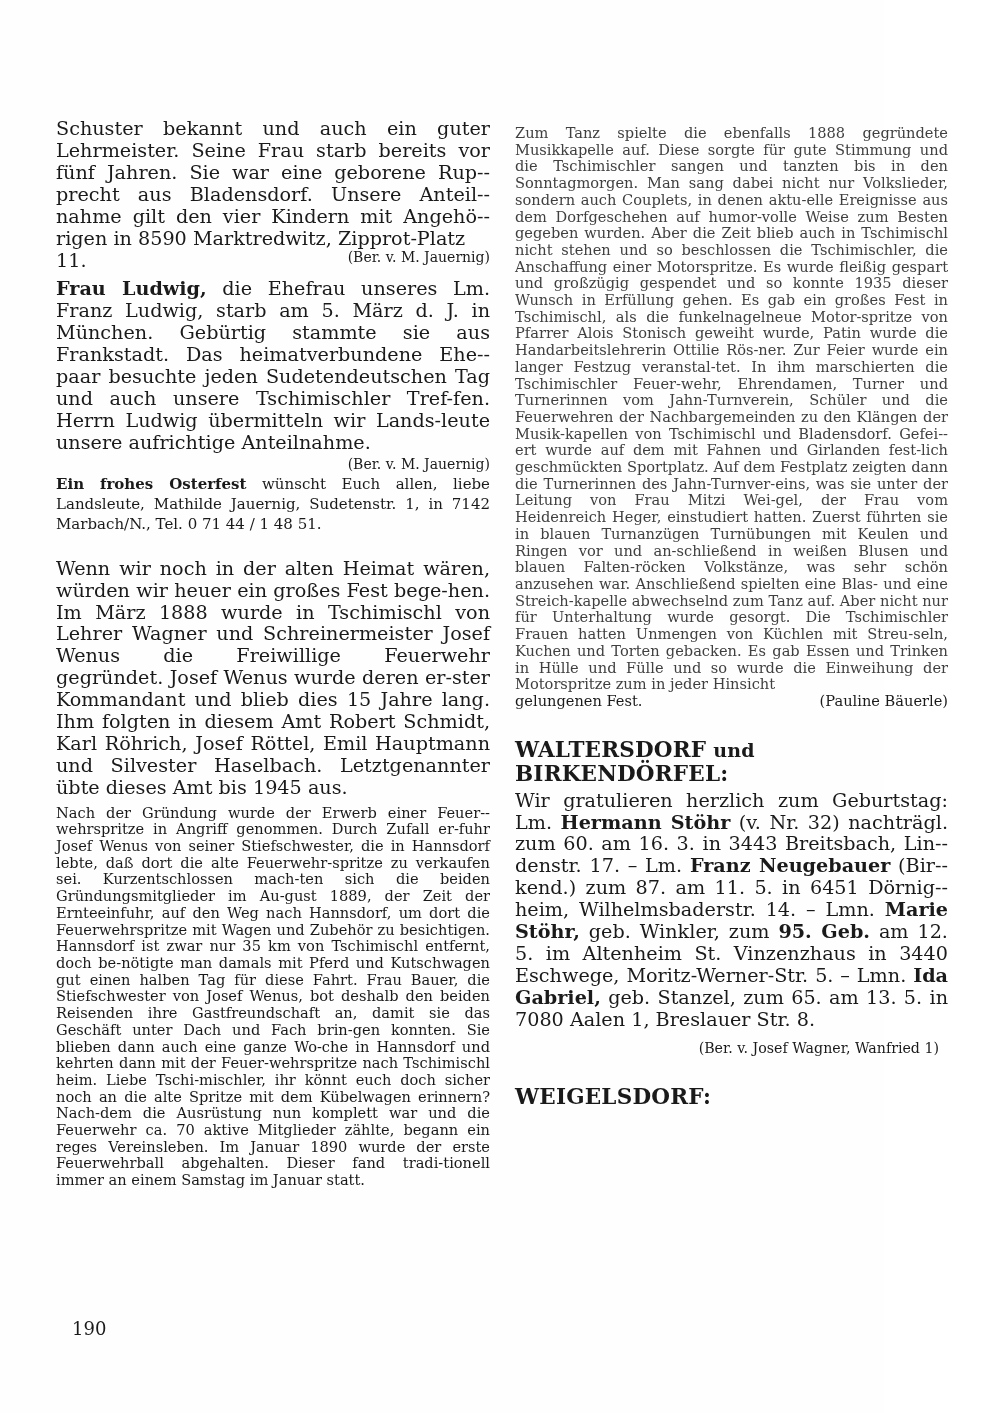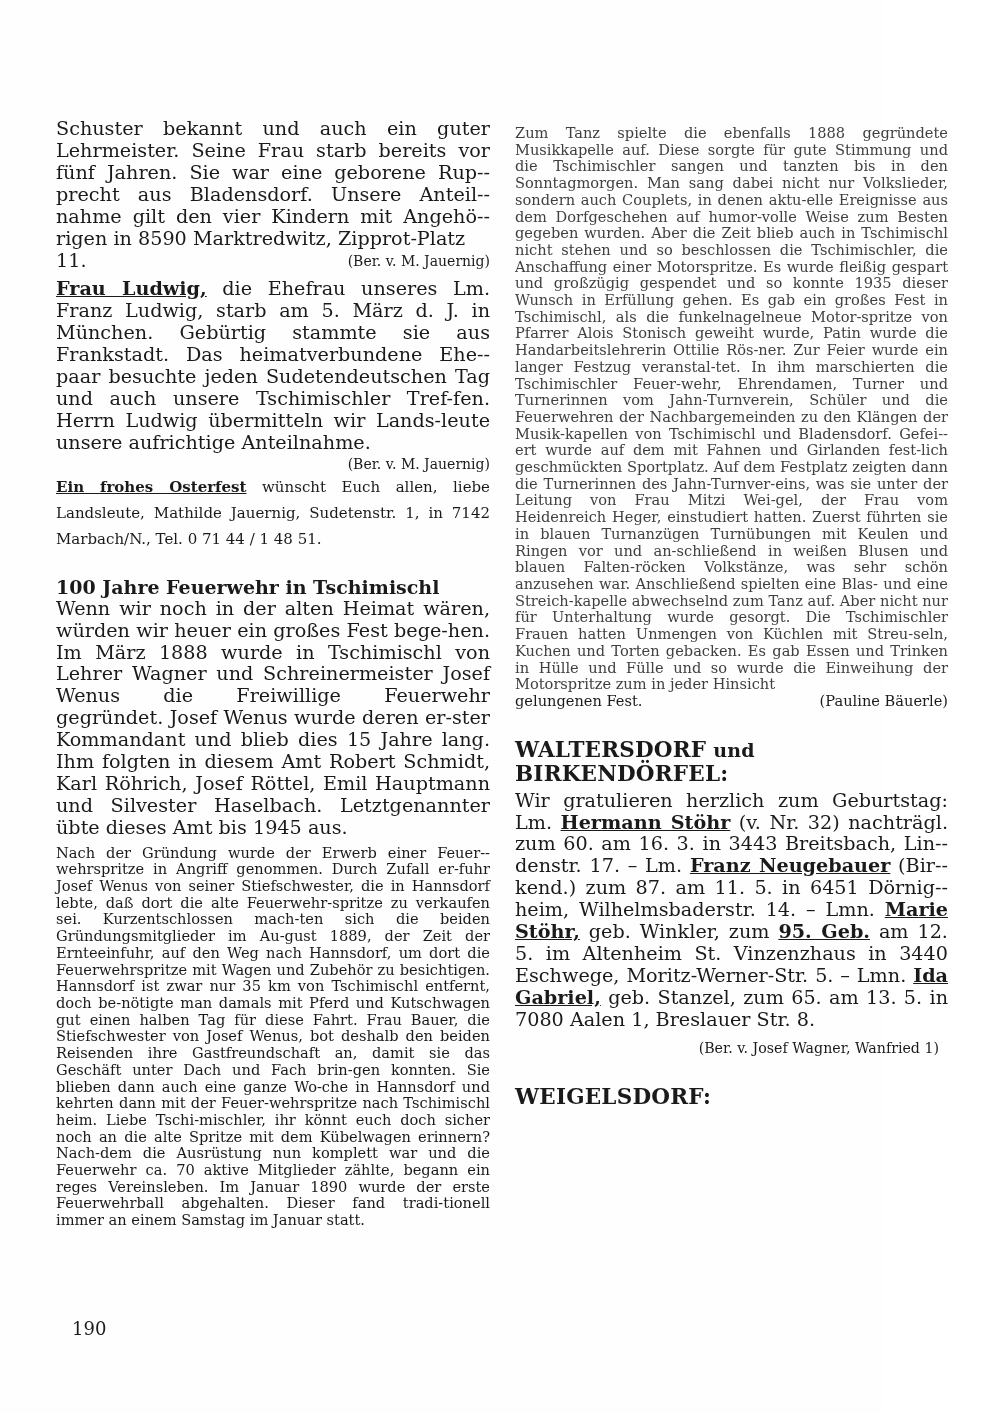--- a/index.html
+++ b/index.html
@@ -5,26 +5,26 @@
   html, body { margin: 0; padding: 0; background: #ffffff; }
   body { width: 1000px; height: 1413px; position: relative; overflow: hidden; color: #1a1a1a; font-family: "DejaVu Serif", "Liberation Serif", serif; }
   .page { position: absolute; left: 0; top: 0; width: 884px; height: 1413px; background: #fefefe; }
   .col { position: absolute; }
   .col-left { left: 56px; top: 118px; width: 434px; }
   .col-right { left: 515px; top: 125px; width: 433px; }
   .p { margin: 0; text-align: justify; hyphens: manual; }
   .big { font-size: 19.2px; line-height: 21.9px; }
   .small { font-size: 14.6px; line-height: 16.7px; }
   .credit { text-align: right; font-size: 14px; line-height: 20px; margin: 0; }
-  .credit-inline { display: flex; justify-content: space-between; align-items: center; }
+  .credit-inline { display: flex; justify-content: space-between; align-items: flex-start; }
   .credit-inline .num { font-size: 19.2px; }
   .credit-inline .src { font-size: 14px; }
   .head { font-weight: bold; font-size: 19px; line-height: 22px; margin: 0; }
   .section-head { font-weight: bold; font-size: 21.5px; line-height: 24px; margin: 0; letter-spacing: 0.2px; }
-  b { font-weight: bold; text-decoration: underline; }
+  b { font-weight: bold; }
   .mt6 { margin-top: 6px; }
   .mt22 { margin-top: 24px; }
   .page-number { position: absolute; left: 72px; top: 1318px; font-size: 18px; }
   .credit-right-tight { text-align: right; font-size: 14.2px; margin: 9px; line-height: 17px; }
   .muted { color: #404040; }
 </style>
 </head>
 <body>
 
 <div class="page">
@@ -38,25 +38,24 @@
         <span class="src">(Ber. v. M. Jauernig)</span>
       </div>
     </div>
 
     <div class="mt6">
       <p class="p big"><b>Frau Ludwig,</b><span> die Ehefrau unseres Lm. Franz Ludwig, starb am 5. März d. J. in München. Gebürtig stammte sie aus Frankstadt. Das heimatverbundene Ehe-­paar besuchte jeden Sudetendeutschen Tag und auch unsere Tschimischler Tref-­fen. Herrn Ludwig übermitteln wir Lands-­leute unsere aufrichtige Anteilnahme.</span></p>
       <p class="credit">(Ber. v. M. Jauernig)</p>
     </div>
 
     <div>
-      <p class="p small" style="font-size:15px;line-height:26px;"><b>Ein frohes Osterfest</b><span> wünscht Euch allen, liebe Landsleute, Mathilde Jauernig, Sudetenstr. 1, in 7142 Marbach/N., Tel. 0 71 44 / 1 48 51.</span></p>
+      <p class="p small" style="font-size:15px;line-height:20px;"><b>Ein frohes Osterfest</b><span> wünscht Euch allen, liebe Landsleute, Mathilde Jauernig, Sudetenstr. 1, in 7142 Marbach/N., Tel. 0 71 44 / 1 48 51.</span></p>
     </div>
 
     <div class="mt22">
-      <h2 class="head">100 Jahre Feuerwehr in Tschimischl</h2>
       <p class="p big">Wenn wir noch in der alten Heimat wären, würden wir heuer ein großes Fest bege-­hen. Im März 1888 wurde in Tschimischl von Lehrer Wagner und Schreinermeister Josef Wenus die Freiwillige Feuerwehr gegründet. Josef Wenus wurde deren er-­ster Kommandant und blieb dies 15 Jahre lang. Ihm folgten in diesem Amt Robert Schmidt, Karl Röhrich, Josef Röttel, Emil Hauptmann und Silvester Haselbach. Letztgenannter übte dieses Amt bis 1945 aus.</p>
       <p class="p small mt6">Nach der Gründung wurde der Erwerb einer Feuer-­wehrspritze in Angriff genommen. Durch Zufall er-­fuhr Josef Wenus von seiner Stiefschwester, die in Hannsdorf lebte, daß dort die alte Feuerwehr-­spritze zu verkaufen sei. Kurzentschlossen mach-­ten sich die beiden Gründungsmitglieder im Au-­gust 1889, der Zeit der Ernteeinfuhr, auf den Weg nach Hannsdorf, um dort die Feuerwehrspritze mit Wagen und Zubehör zu besichtigen. Hannsdorf ist zwar nur 35 km von Tschimischl entfernt, doch be-­nötigte man damals mit Pferd und Kutschwagen gut einen halben Tag für diese Fahrt. Frau Bauer, die Stiefschwester von Josef Wenus, bot deshalb den beiden Reisenden ihre Gastfreundschaft an, damit sie das Geschäft unter Dach und Fach brin-­gen konnten. Sie blieben dann auch eine ganze Wo-­che in Hannsdorf und kehrten dann mit der Feuer-­wehrspritze nach Tschimischl heim. Liebe Tschi-­mischler, ihr könnt euch doch sicher noch an die alte Spritze mit dem Kübelwagen erinnern? Nach-­dem die Ausrüstung nun komplett war und die Feuerwehr ca. 70 aktive Mitglieder zählte, begann ein reges Vereinsleben. Im Januar 1890 wurde der erste Feuerwehrball abgehalten. Dieser fand tradi-­tionell immer an einem Samstag im Januar statt.</p>
     </div>
   </div>
 
   <div class="col col-right">
 
     <div>
       <p class="p small muted">Zum Tanz spielte die ebenfalls 1888 gegründete Musikkapelle auf. Diese sorgte für gute Stimmung und die Tschimischler sangen und tanzten bis in den Sonntagmorgen. Man sang dabei nicht nur Volkslieder, sondern auch Couplets, in denen aktu-­elle Ereignisse aus dem Dorfgeschehen auf humor-­volle Weise zum Besten gegeben wurden. Aber die Zeit blieb auch in Tschimischl nicht stehen und so beschlossen die Tschimischler, die Anschaffung einer Motorspritze. Es wurde fleißig gespart und großzügig gespendet und so konnte 1935 dieser Wunsch in Erfüllung gehen. Es gab ein großes Fest in Tschimischl, als die funkelnagelneue Motor-­spritze von Pfarrer Alois Stonisch geweiht wurde, Patin wurde die Handarbeitslehrerin Ottilie Rös-­ner. Zur Feier wurde ein langer Festzug veranstal-­tet. In ihm marschierten die Tschimischler Feuer-­wehr, Ehrendamen, Turner und Turnerinnen vom Jahn-Turnverein, Schüler und die Feuerwehren der Nachbargemeinden zu den Klängen der Musik-­kapellen von Tschimischl und Bladensdorf. Gefei-­ert wurde auf dem mit Fahnen und Girlanden fest-­lich geschmückten Sportplatz. Auf dem Festplatz zeigten dann die Turnerinnen des Jahn-Turnver-­eins, was sie unter der Leitung von Frau Mitzi Wei-­gel, der Frau vom Heidenreich Heger, einstudiert hatten. Zuerst führten sie in blauen Turnanzügen Turnübungen mit Keulen und Ringen vor und an-­schließend in weißen Blusen und blauen Falten-­röcken Volkstänze, was sehr schön anzusehen war. Anschließend spielten eine Blas- und eine Streich-­kapelle abwechselnd zum Tanz auf. Aber nicht nur für Unterhaltung wurde gesorgt. Die Tschimischler Frauen hatten Unmengen von Küchlen mit Streu-­seln, Kuchen und Torten gebacken. Es gab Essen und Trinken in Hülle und Fülle und so wurde die Einweihung der Motorspritze zum in jeder Hinsicht</p>
       <div class="credit-inline small">

